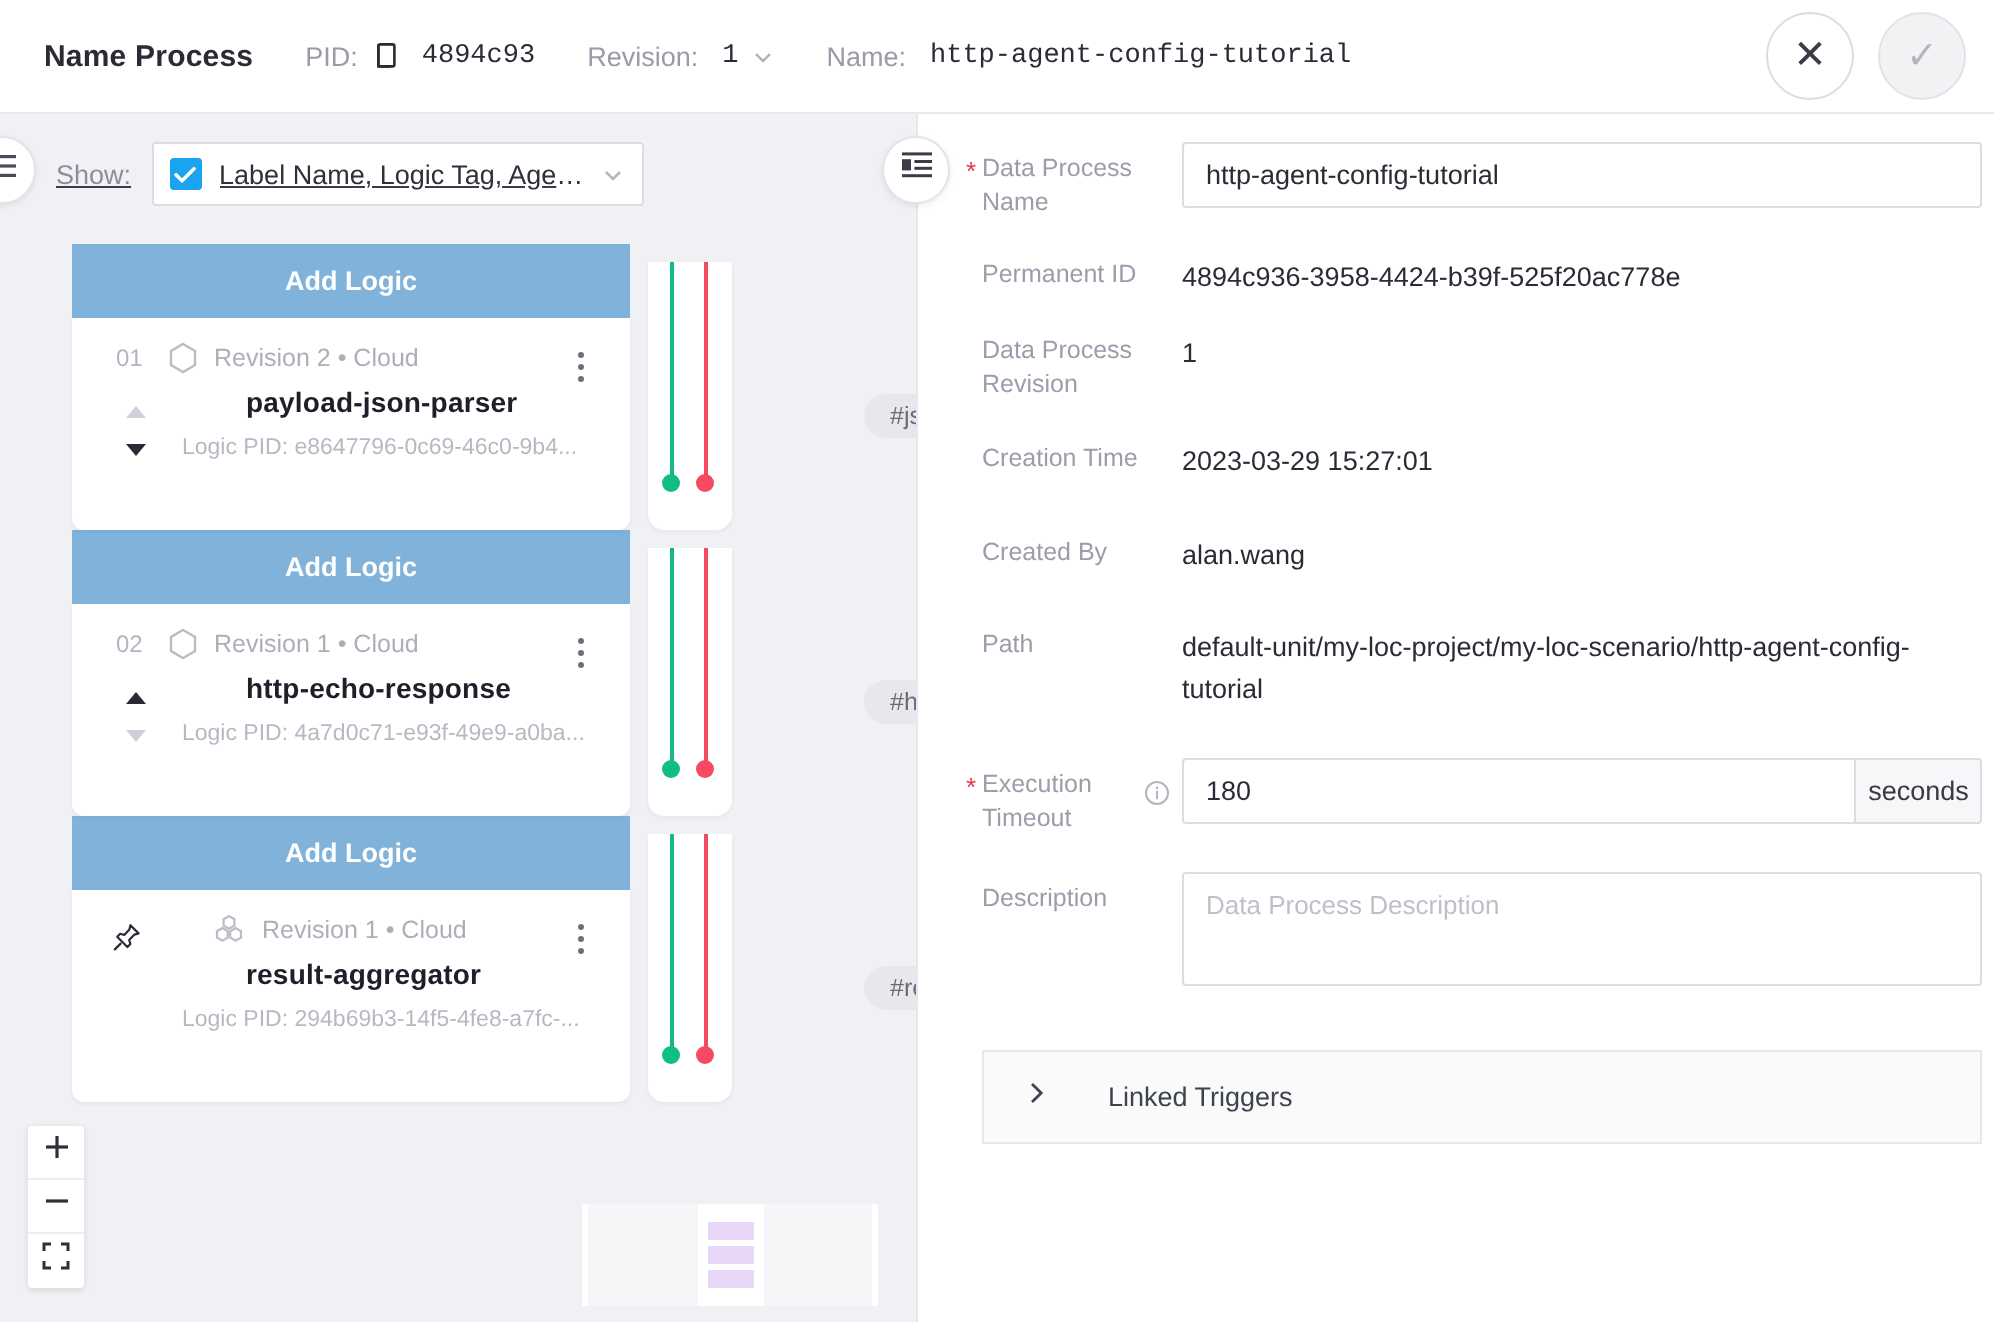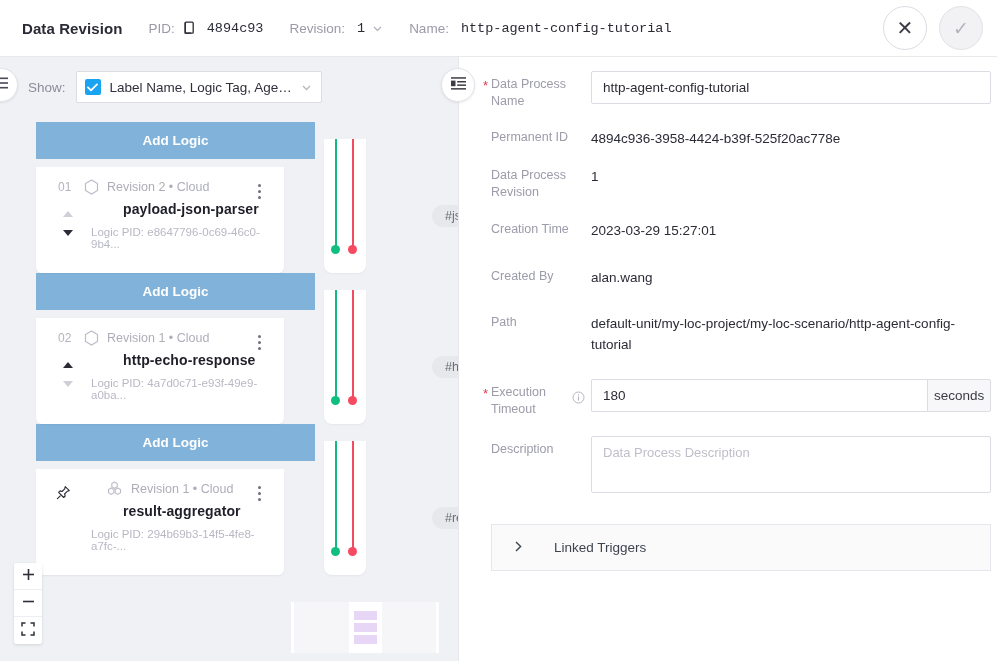--- a/index.html
+++ b/index.html
@@ -54,21 +54,21 @@
   .left-fab {
     position: absolute; left: -16px; top: 11px;
     width: 34px; height: 34px; border-radius: 50%;
     background: #ffffff; border: 1px solid #e3e3ea;
     display: flex; align-items: center; justify-content: center;
     box-shadow: 0 1px 3px rgba(0,0,0,.08);
     cursor: pointer; z-index: 6;
   }
   .showbar {
     position: absolute; left: 28px; top: 14px;
-    display: flex; align-items: center;
+    display: flex; align-items: center; text-decoration: underline;
   }
   .show-lbl { font-size: 13.5px; color: #8d8d9b; margin-right: 10px; }
   .show-select {
     width: 246px; height: 32px;
     background: #fff; border: 1px solid #dcdce3; border-radius: 2px;
     display: flex; align-items: center; padding: 0 8px;
     cursor: pointer;
   }
   .cbx {
     width: 16px; height: 16px; border-radius: 2px;
@@ -87,26 +87,25 @@
   .flow { position: absolute; left: 36px; top: 65px; width: 420px; }
   .addlogic {
     width: 279px; height: 37px;
     background: #81b3da; color: #ffffff;
     font-size: 13.5px; font-weight: bold;
     display: flex; align-items: center; justify-content: center;
     cursor: pointer;
   }
   .node-wrap { position: relative; width: 420px; }
   .node-card {
-    width: 248px; height: 106px;
+    width: 279px; height: 106px;
     background: #ffffff;
     border-radius: 0 0 6px 6px;
     position: relative;
     box-shadow: 0 1px 2px rgba(30,30,60,.06);
-    margin-top: 8px;
   }
   .node-row1 {
     display: flex; align-items: center;
     padding: 14px 0 0 22px; height: 26px;
   }
   .node-idx { font-size: 12px; color: #b4b4c0; width: 22px; }
   .hex-ic { margin-left: 4px; display: flex; align-items: center; }
   .node-meta { font-size: 12.5px; color: #aeaeba; margin-left: 8px; }
   .kebab {
     position: absolute; right: 16px; top: 14px;
@@ -248,21 +247,21 @@
     gap: 29px; cursor: pointer;
   }
   .panelbox .ptitle { font-size: 13.5px; color: #3d4450; }
 </style>
 </head>
 <body>
 
 <div id="app">
 
   <div class="header">
-    <div class="hdr-title">Data Revision</div>
+    <div class="hdr-title">Name Process</div>
 
     <div class="hdr-group">
       <span class="hdr-lbl">PID:</span>
       <span class="copy-ic">
         <svg width="13" height="15" viewBox="0 0 13 15">
           <rect x="3.2" y="1.2" width="8" height="11" rx="1" fill="none" stroke="#2b2b36" stroke-width="1.3"></rect>
           <path d="M3.2 1.2 L3.2 12.2 L9 12.2" fill="none" stroke="#2b2b36" stroke-width="1.3"></path>
         </svg>
       </span>
       <span class="hdr-val">4894c93</span>

